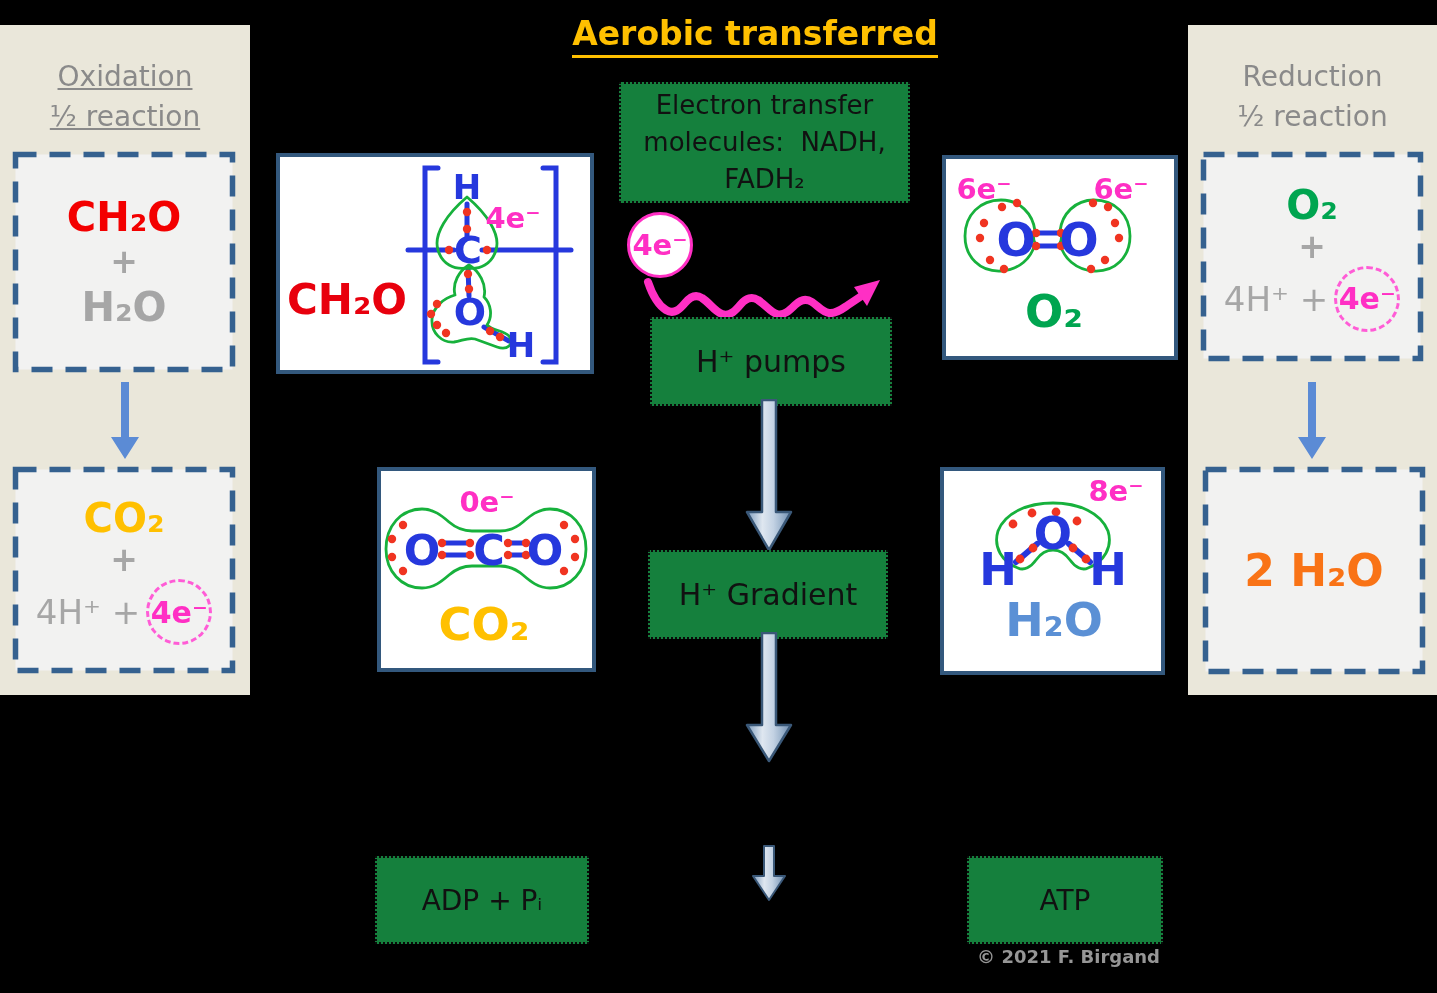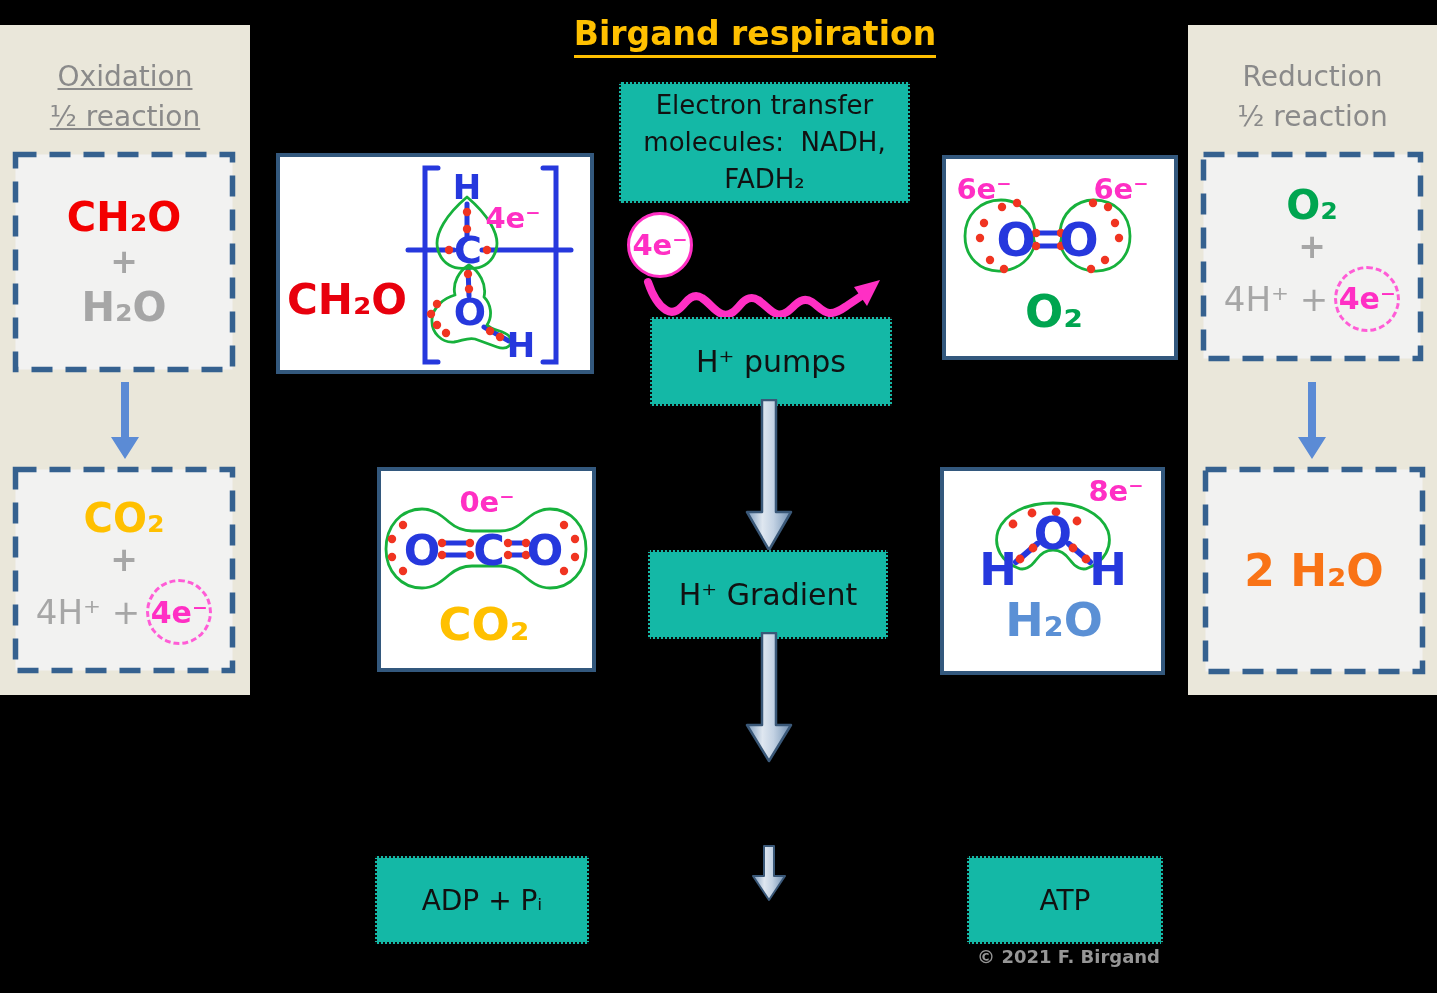--- a/index.html
+++ b/index.html
@@ -13,21 +13,21 @@
   .f-gray{color:#a6a6a6;font-weight:bold;font-size:40px;}
   .f-plus{color:#a6a6a6;font-weight:bold;font-size:33px;line-height:30px;}
   .f-gold{color:#ffc000;font-weight:bold;font-size:40px;}
   .f-green{color:#00a550;font-weight:bold;font-size:40px;}
   .f-blue2{color:#f97316;font-weight:bold;font-size:44px;}
   .e-row{display:flex;align-items:center;gap:6px;}
   .e-row .p{color:#a6a6a6;font-weight:normal;font-size:34px;}
   .e-circle{width:60px;height:60px;border:3px dashed #ff5cd6;border-radius:50%;display:flex;align-items:center;justify-content:center;color:#ff2fc4;font-weight:bold;font-size:30px;}
   .title{color:#ffc000;font-size:33px;font-weight:bold;text-align:center;}
   .title span{border-bottom:3px solid #ffc000;padding-bottom:2px;}
-  .dotted-box{background:#14b8a6;border:2px dotted #0a0a0a;display:flex;align-items:center;justify-content:center;color:#111;text-align:center;}
+  .dotted-box{background:#15803d;border:2px dotted #0a0a0a;display:flex;align-items:center;justify-content:center;color:#111;text-align:center;}
   .struct-box{background:#fff;border:4px solid #33587d;}
   .copyright{color:#969696;font-weight:bold;font-size:18px;text-align:right;}
   .badge-box{background:#fff;border:3px solid #ff2fc4;display:flex;align-items:center;justify-content:center;padding-left:38px;color:#ff2fc4;font-weight:bold;font-size:27px;}
   .badge-circle{background:#fff;border:3px solid #ff2fc4;border-radius:50%;width:60px;height:60px;display:flex;align-items:center;justify-content:center;color:#ff2fc4;font-weight:bold;font-size:29px;z-index:3;}
   svg text.atom{fill:#2638dd;font-weight:bold;text-anchor:middle;}
   svg text.e-label{fill:#ff2fc4;font-weight:bold;text-anchor:middle;}
   svg .bondline{stroke:#2638dd;stroke-width:5;fill:none;stroke-linecap:round;}
   svg .blob{stroke:#17b13c;stroke-width:2.8;fill:none;stroke-linejoin:round;}
   svg .dot{fill:#f03421;}
   svg text.fm{font-weight:bold;text-anchor:middle;}
@@ -38,21 +38,21 @@
 <div id="canvas">
 
   <div class="abs panel" style="left:0;top:25px;width:250px;height:670px;"></div>
   <div class="abs panel" style="left:1188px;top:25px;width:249px;height:670px;"></div>
 
   <div class="abs panel-heading" style="left:0;top:57px;width:250px;text-decoration:underline;">Oxidation
 ½ reaction</div>
   <div class="abs panel-heading" style="left:1188px;top:57px;width:249px;">Reduction
 ½ reaction</div>
 
-  <div class="abs title" style="left:545px;top:14px;width:420px;"><span>Birgand respiration</span></div>
+  <div class="abs title" style="left:545px;top:14px;width:420px;"><span>Aerobic transferred</span></div>
 
   <div class="abs" style="left:12px;top:151px;width:224px;height:222px;">
     <svg width="224" height="222">
         <rect x="3.5" y="3.5" width="217" height="215" fill="#f2f2f1" stroke="#35618f" stroke-width="5.5" stroke-dasharray="21 13"></rect>
       </svg>
     <div class="dash-content">
       <div class="f-red">CH₂O</div>
       <div class="f-plus">+</div>
       <div class="f-gray">H₂O</div>
     </div>

